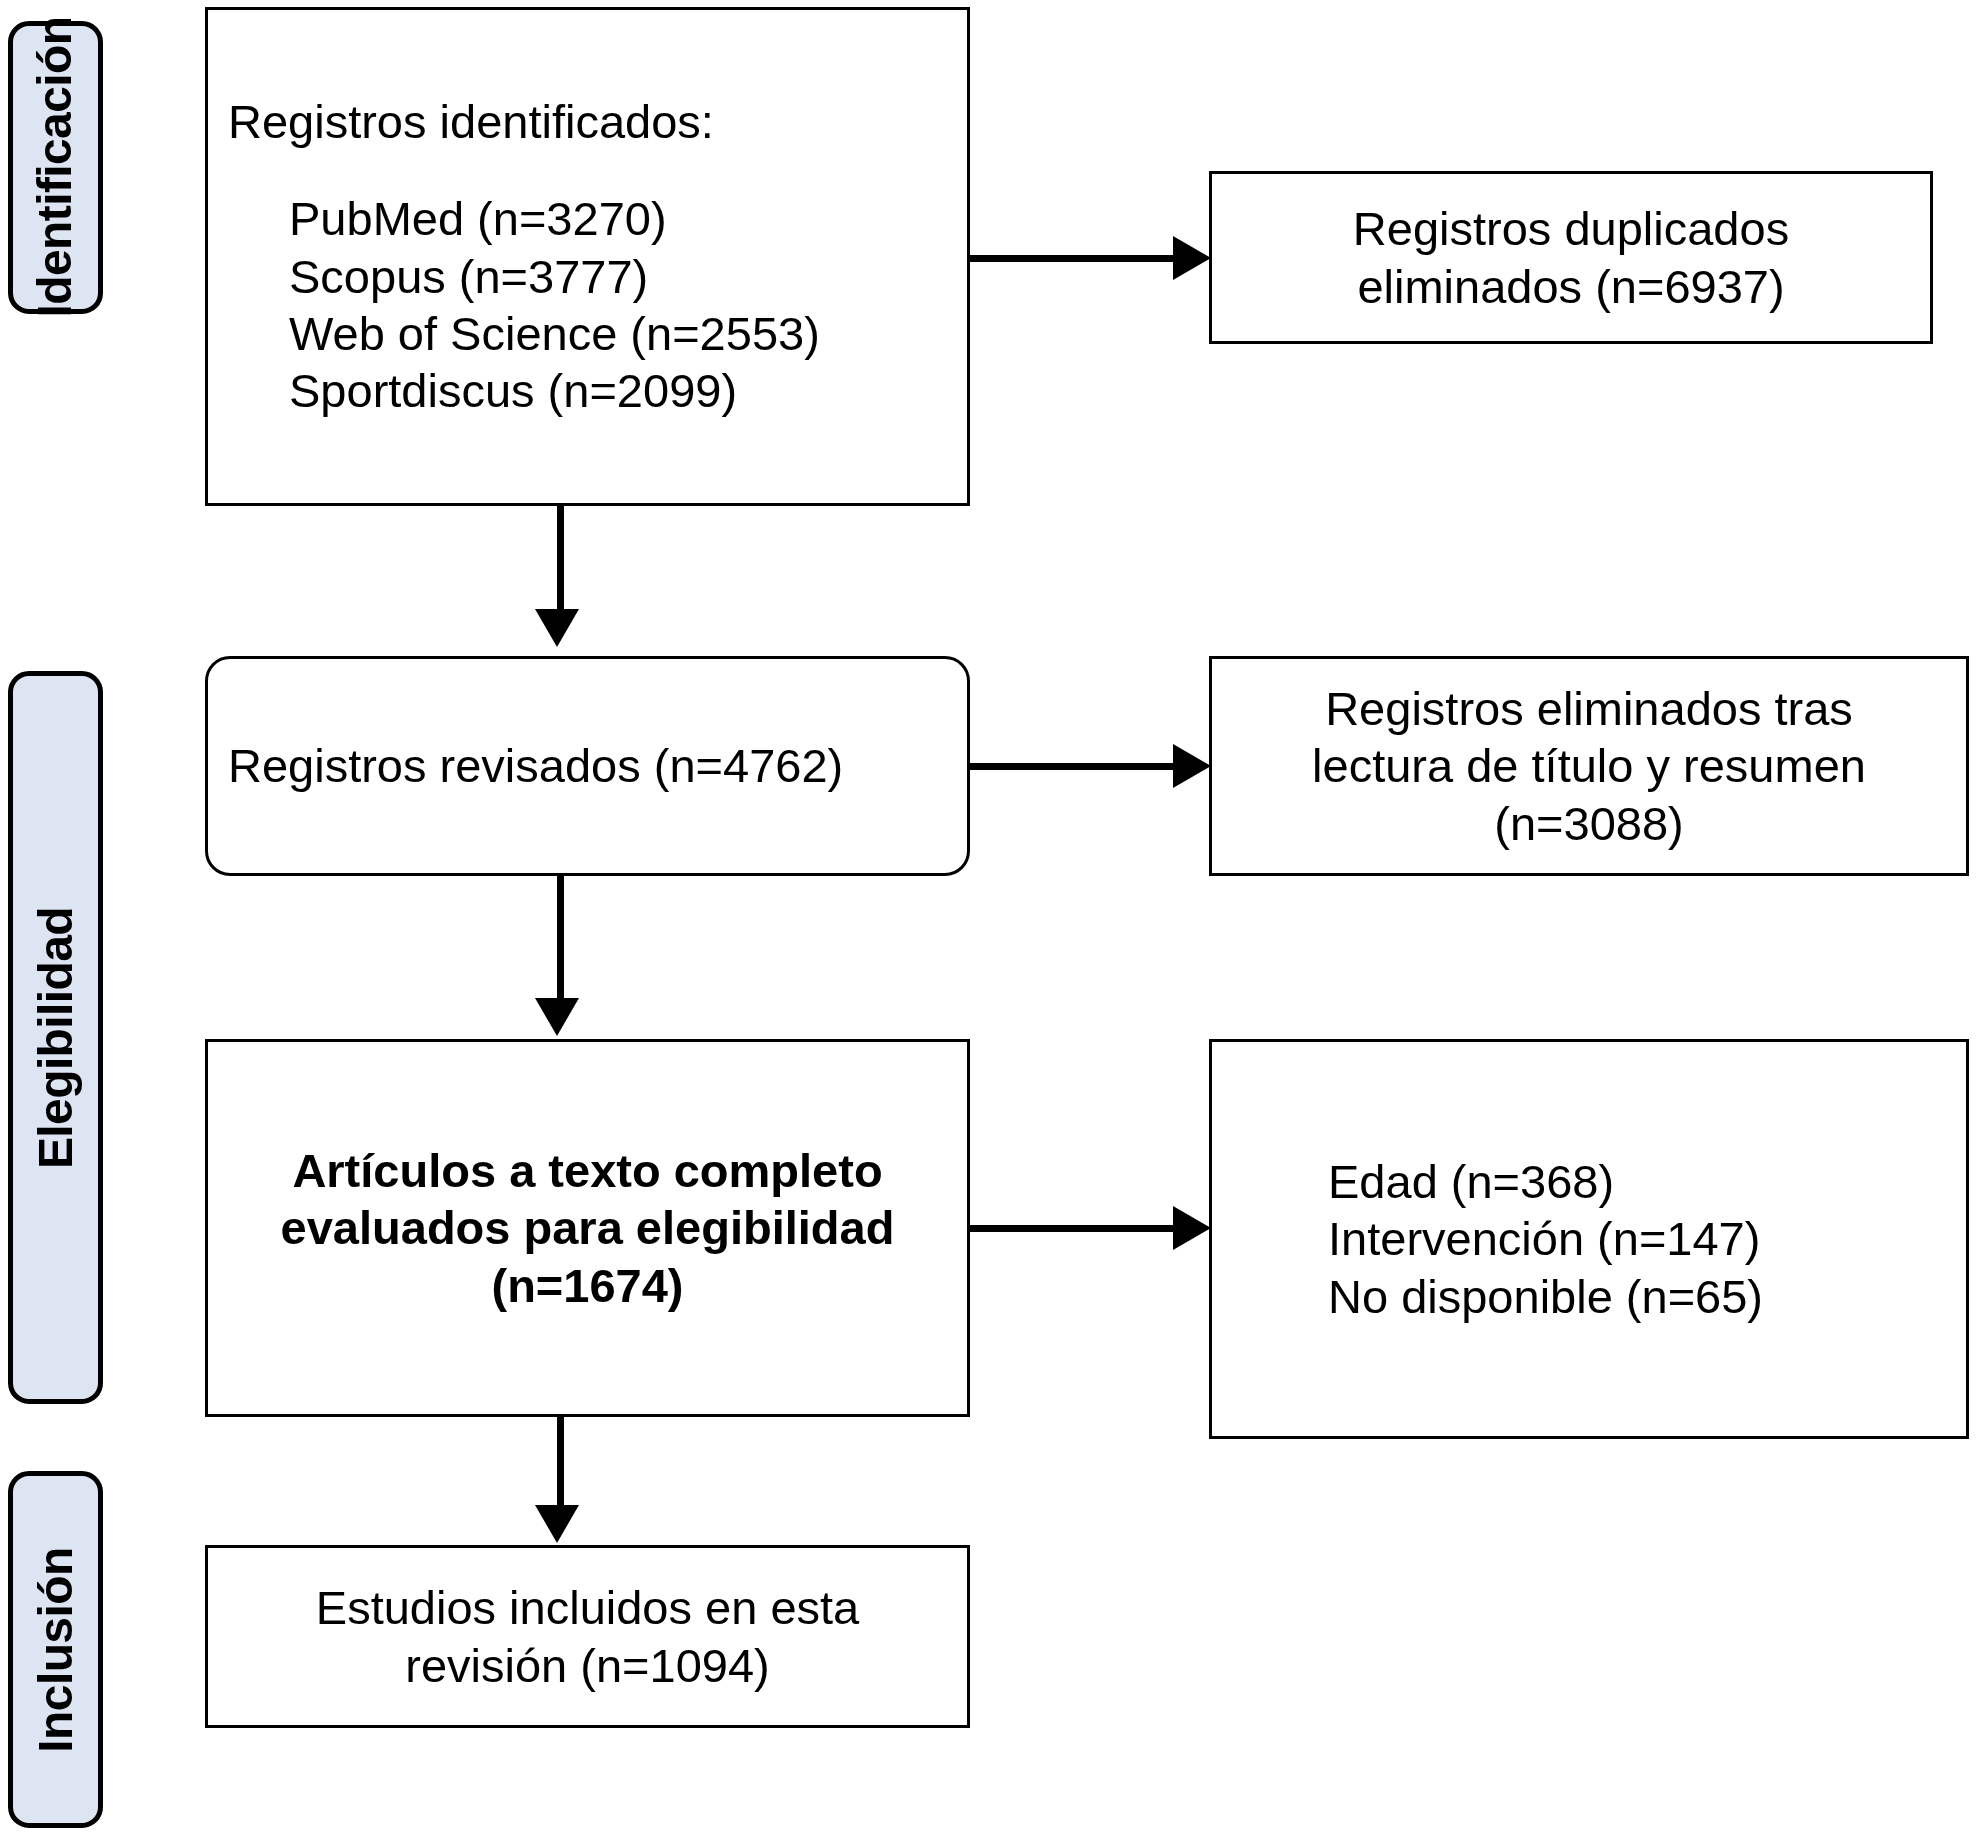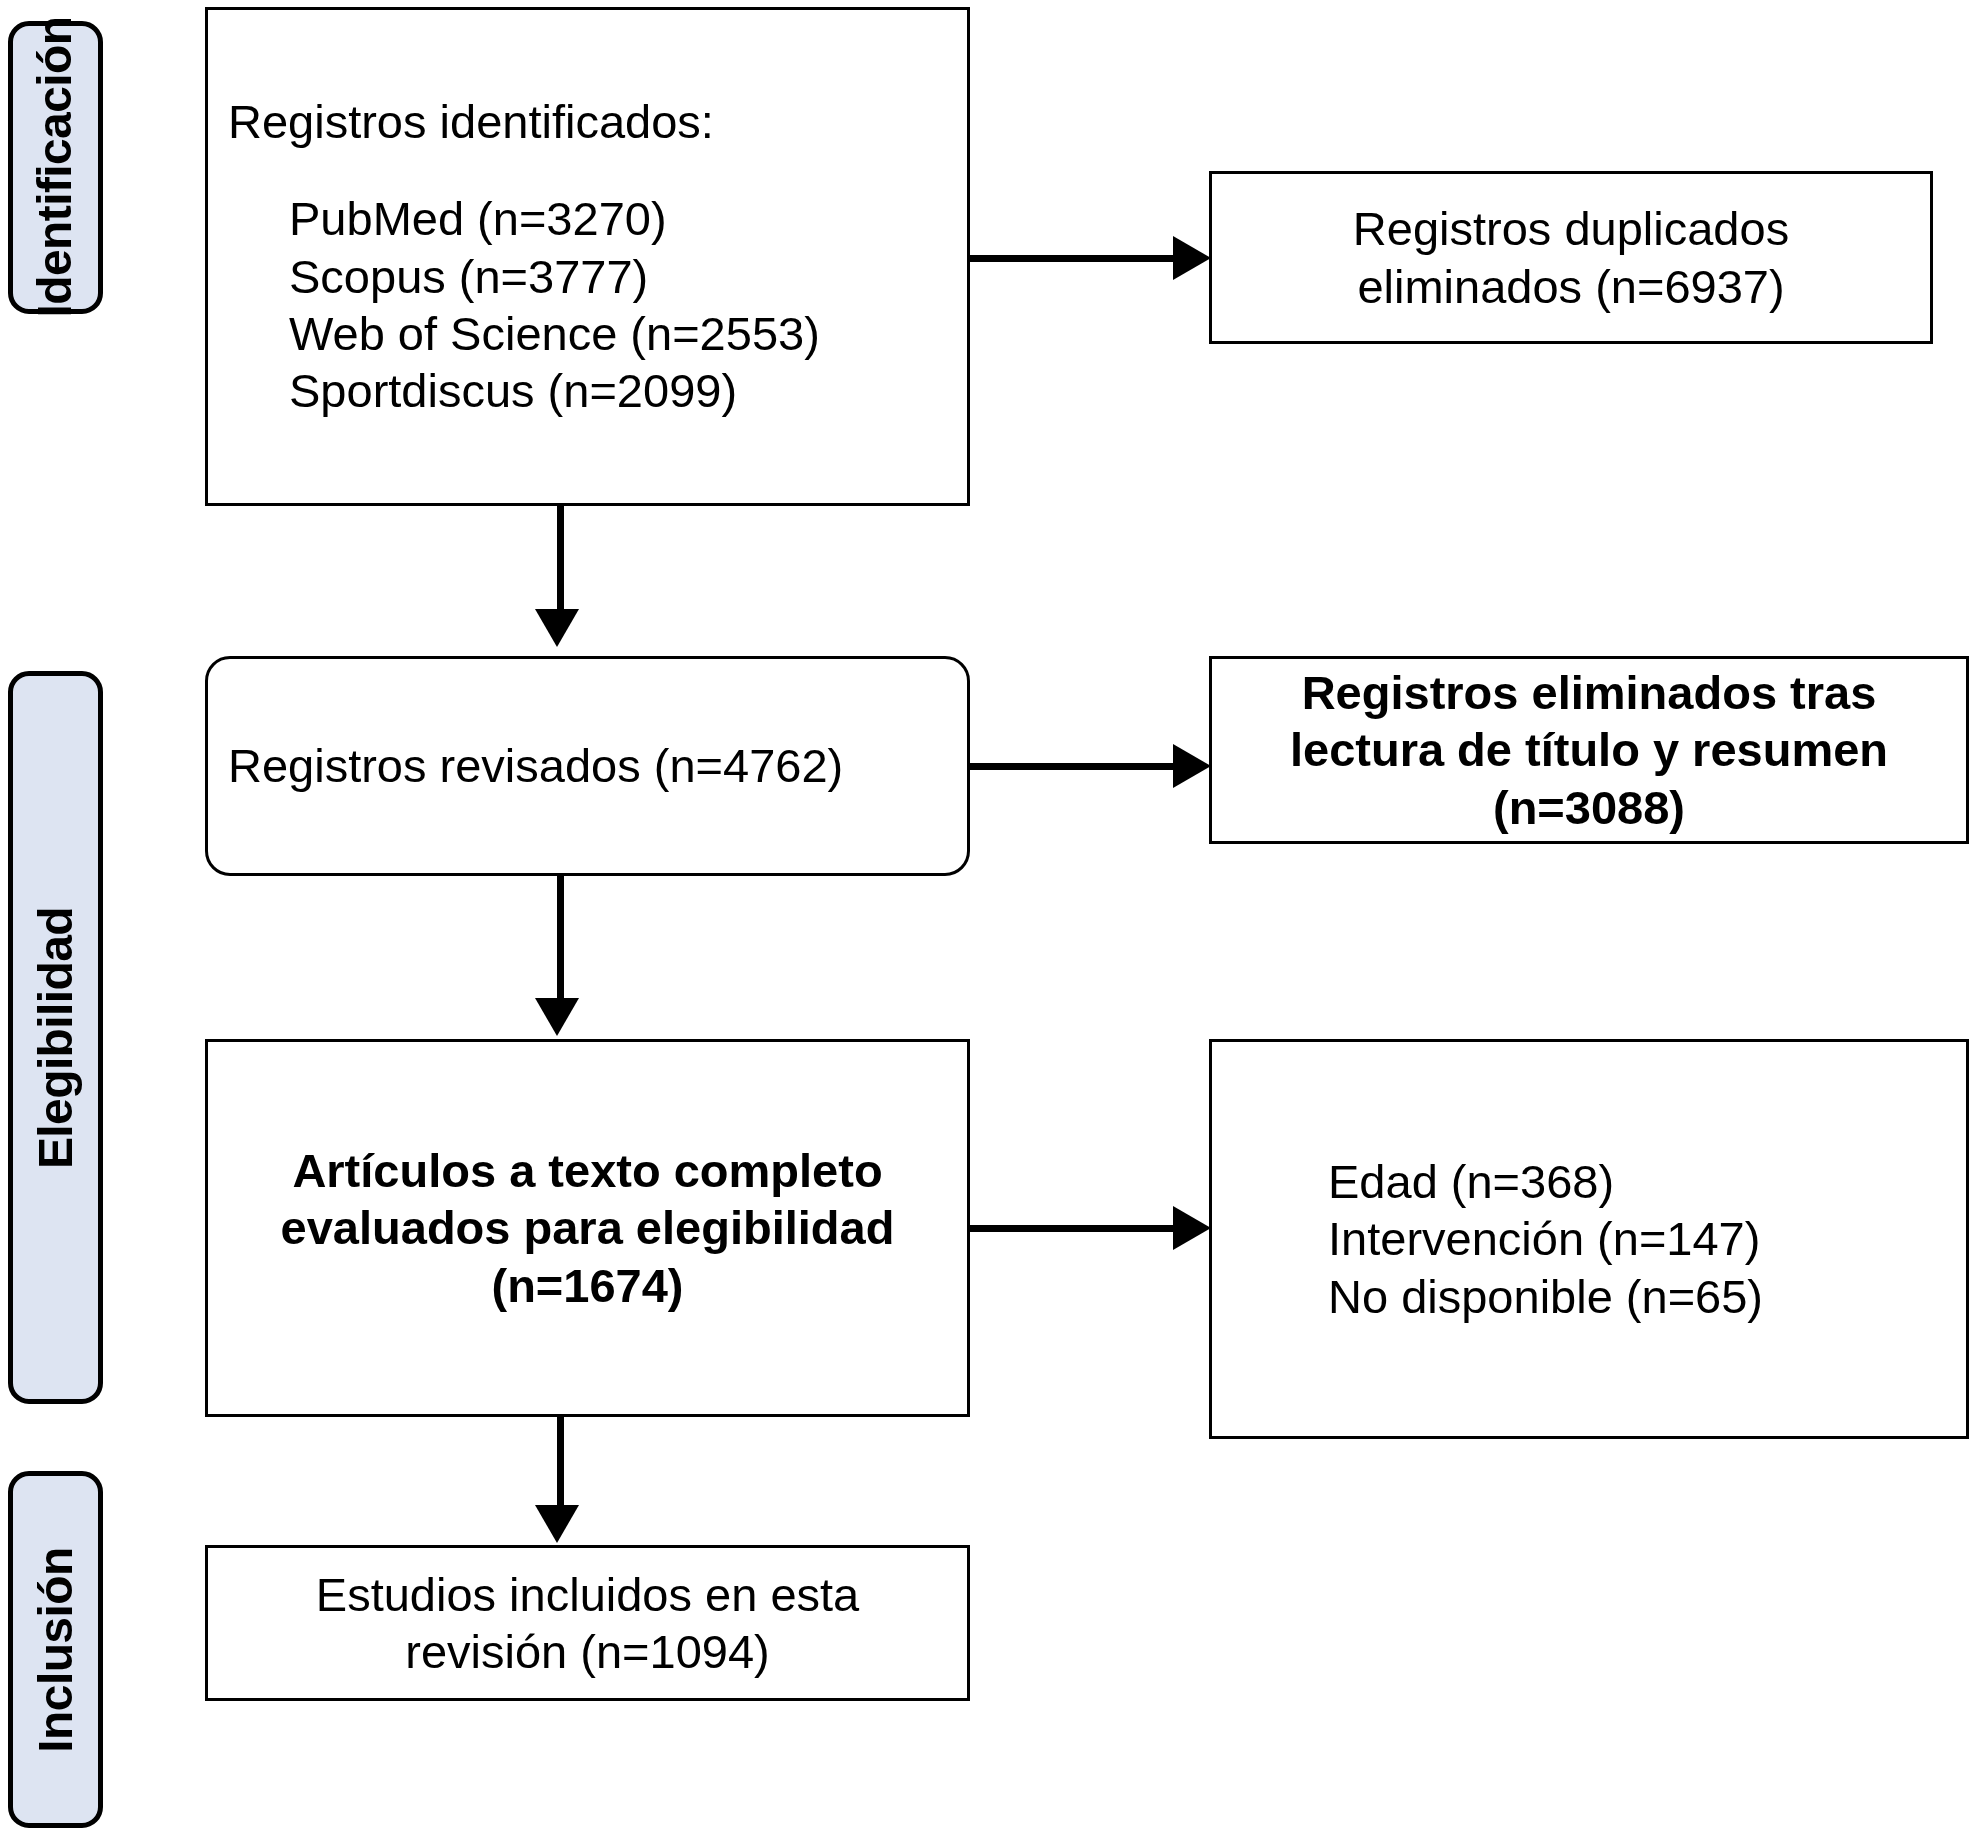--- a/index.html
+++ b/index.html
@@ -62,24 +62,24 @@
   }
   .box-text.align-left   { text-align: left;   padding-left: 20px; }
   .box-text.align-center { text-align: center; }
   .box-text.indent       { padding-left: 81px; text-align: left; }
   .box-text.indent-sm    { padding-left: 116px; text-align: left; }
   .box-text.ghost        { opacity: 0.05; font-size: 34px; text-align: center; }
 
   #box-identified   { left: 205px;  top: 6.9px;   width: 765px; height: 499px; }
   #box-duplicates   { left: 1209px; top: 171px;  width: 724px; height: 173px; }
   #box-screened     { left: 205px;  top: 656px; width: 765px; height: 220px; border-radius: 25px; }
-  #box-excluded-ta  { left: 1209px; top: 656px; width: 760px; height: 188px; font-weight: bold; }
+  #box-excluded-ta  { left: 1209px; top: 656px; width: 760px; height: 220px; }
   #box-fulltext     { left: 205px;  top: 1039px; width: 765px; height: 378px; font-weight: bold; }
   #box-excl-reasons { left: 1209px; top: 1039px; width: 760px; height: 400px; }
-  #box-included     { left: 205px;  top: 1545px; width: 765px; height: 156px; }
+  #box-included     { left: 205px;  top: 1545px; width: 765px; height: 183px; }
 
   #box-identified  .heading { margin-bottom: 40px; }
 
   
   .conn {
     position: absolute;
     background: #000000;
   }
   .conn-v { width: 6.9px; }
   .conn-h { height: 6.9px; }

